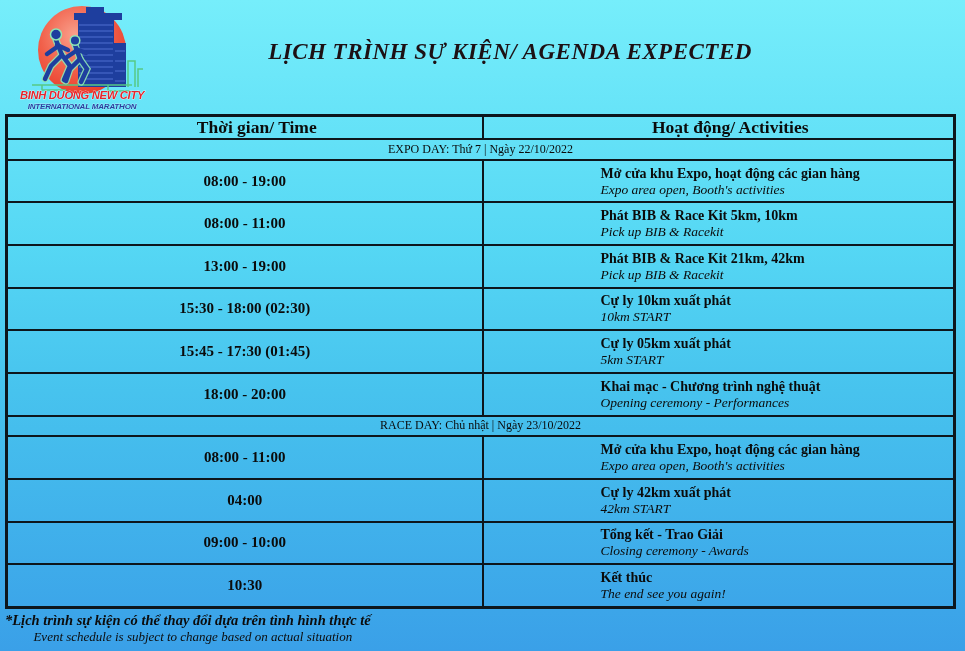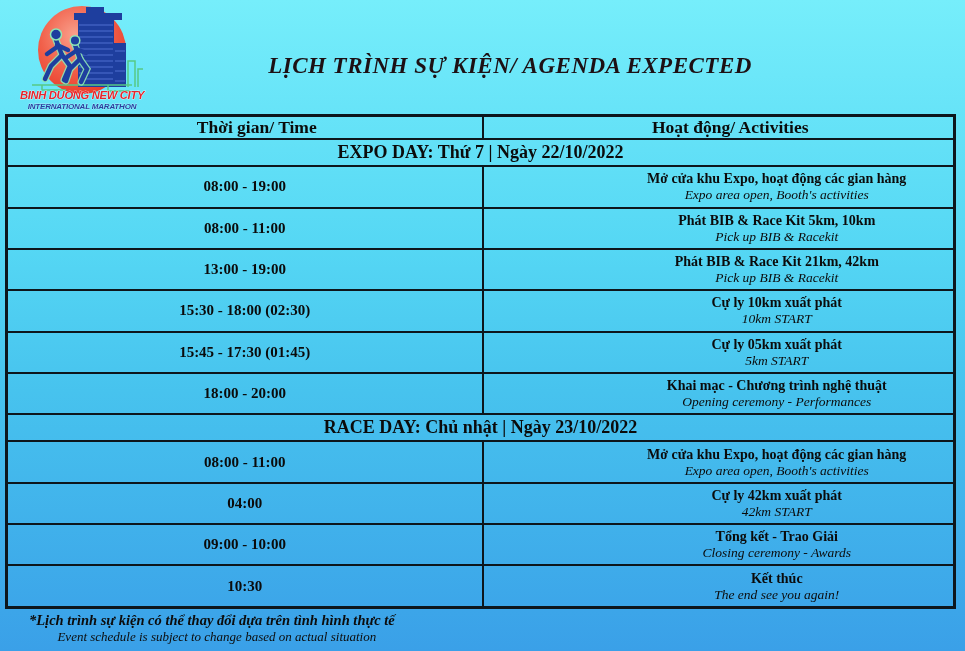--- a/index.html
+++ b/index.html
@@ -6,41 +6,41 @@
   body{
     position:relative;
     width:965px;height:651px;
     overflow:hidden;
     background:linear-gradient(180deg,#76eefb 0%,#55d7f4 38%,#47c3ee 60%,#3aa0e8 100%);
     font-family:"Liberation Serif","DejaVu Serif",serif;
     color:#0b0b0b;
   }
   .logo{position:absolute;left:16px;top:3px;width:132px;height:108px;}
   .title{
-    position:absolute;top:53px;left:150px;width:720px;
+    position:absolute;top:39px;left:150px;width:720px;
     text-align:center;
     font-style:italic;font-weight:bold;font-size:23px;
     letter-spacing:.5px;color:#1d1014;
   }
   table.agenda{
     position:absolute;left:5px;top:114px;
     width:948px;height:495px;
     border-collapse:collapse;table-layout:fixed;
     border:3px solid #0d161c;
   }
   .agenda col.c1{width:476px;}
   .agenda col.c2{width:472px;}
-  .agenda th,.agenda td{border:2px solid #0d161c;padding:0;vertical-align:middle;text-align:center;}
+  .agenda th,.agenda td{border:2px solid #0d161c;padding:0;vertical-align:middle;}
   .agenda th{font-size:17.5px;font-weight:bold;padding-left:24px;}
-  td.section-cell{font-size:18px;font-weight:bold;text-align:center;}
+  td.section-cell{font-size:12px;font-weight:normal;text-align:center;}
   td.time-cell{font-size:15px;font-weight:bold;text-align:center;}
   td.activity-cell{padding-left:117px;}
   .act-vi{font-weight:bold;font-size:14px;line-height:17px;}
   .act-en{font-style:italic;font-size:13.5px;line-height:16px;}
-  .footnote{position:absolute;left:5px;top:612px;color:#0c0c0c;margin-left:24px;}
+  .footnote{position:absolute;left:5px;top:612px;color:#0c0c0c;}
   .fn-vi{font-style:italic;font-weight:bold;font-size:14.5px;line-height:17px;}
   .fn-en{font-style:italic;font-size:13px;line-height:15px;margin-left:10px;text-align:center;}
 </style>
 </head>
 <body>
 
 <svg class="logo" viewBox="0 0 132 108" aria-hidden="true">
   <defs>
     <radialGradient id="rg" cx="42%" cy="33%" r="72%">
       <stop offset="0" stop-color="#f9a08c"></stop>

